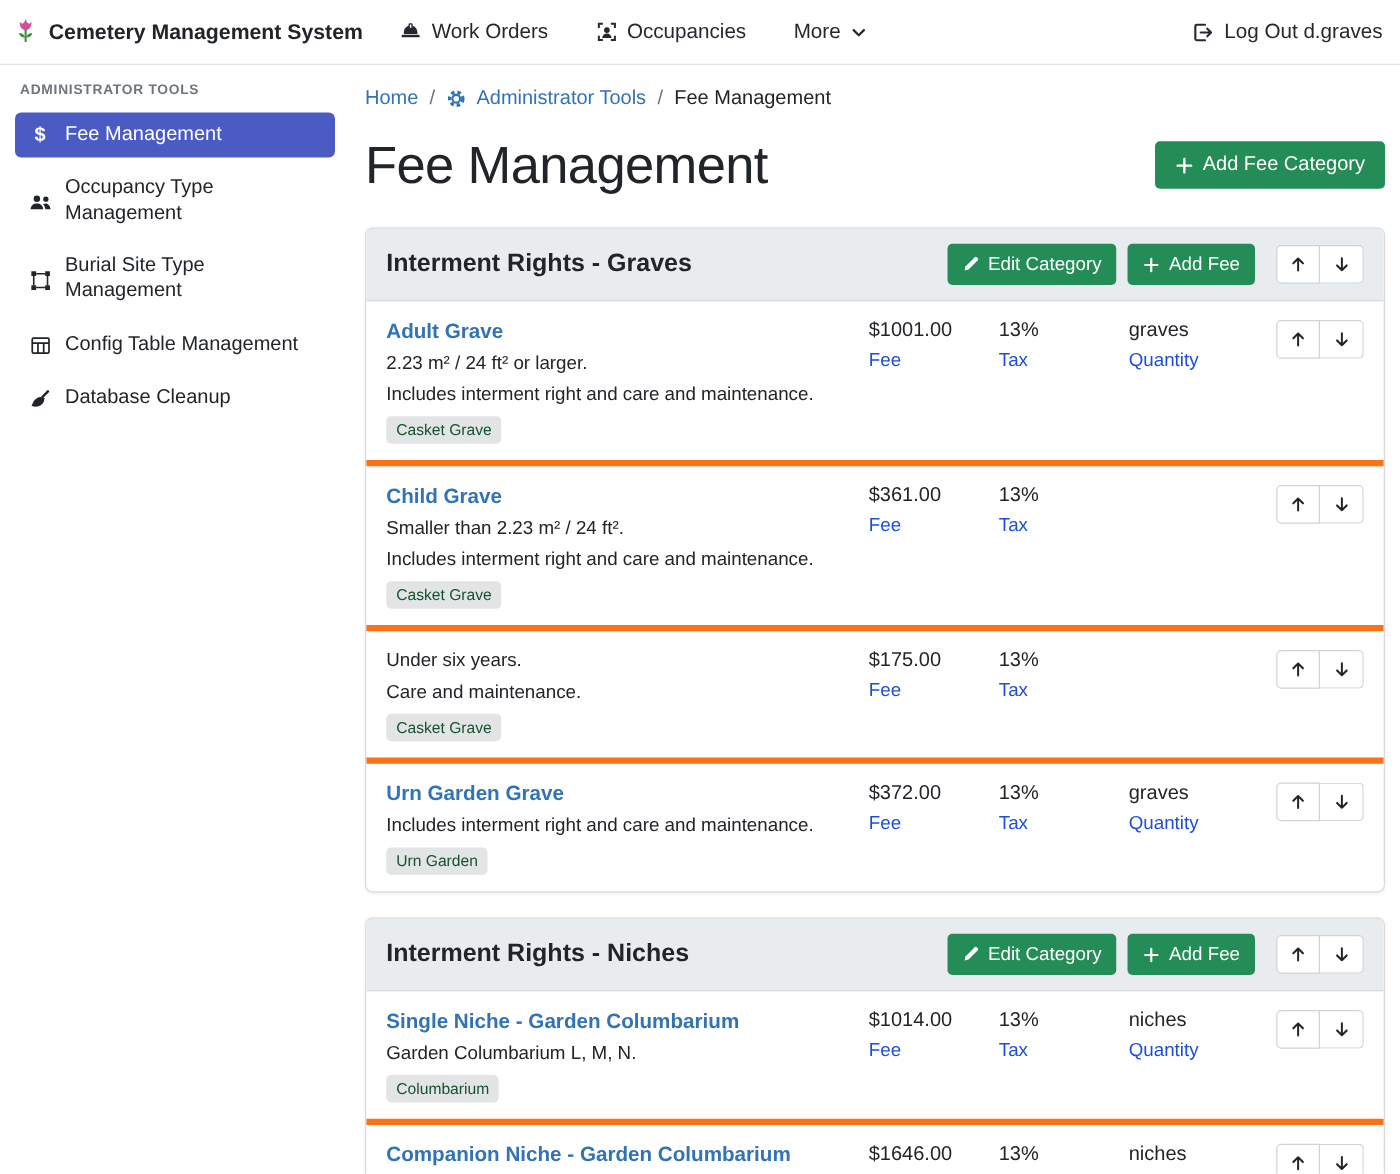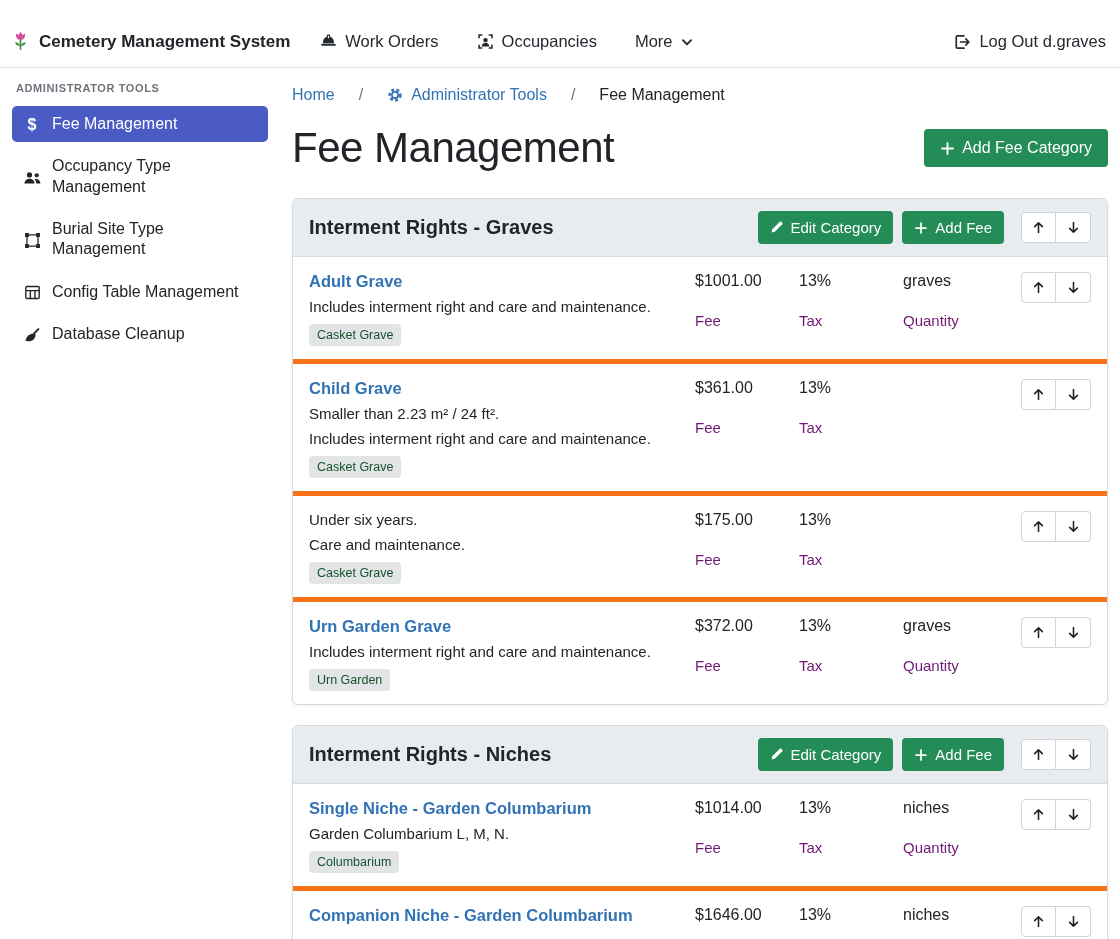--- a/index.html
+++ b/index.html
@@ -7,21 +7,21 @@
   body {
     width:1120px; height:939px; overflow:hidden;
     font-family:"Liberation Sans", sans-serif;
     color:#212529; font-size:16px;
   }
   .icon { display:inline-flex; align-items:center; justify-content:center; line-height:1; }
 
   
   .topbar {
     height:52px; display:flex; align-items:center;
-    padding:0 14px 0 10px; border-bottom:1px solid #dee2e6; background:#fff;margin-top:16px;
+    padding:0 14px 0 10px; border-bottom:1px solid #dee2e6; background:#fff;
   }
   .brand { display:flex; align-items:center; gap:8px; font-weight:700; font-size:17px;
     color:#212529; text-decoration:none; cursor:pointer; }
   .topnav { display:flex; align-items:center; gap:38px; margin-left:30px; }
   .nav-item { display:flex; align-items:center; gap:8px; color:#24292f; font-size:16.5px;
     text-decoration:none; cursor:pointer; }
   .logout { margin-left:auto; display:flex; align-items:center; gap:8px; color:#24292f;
     font-size:16.5px; text-decoration:none; cursor:pointer; }
 
   
@@ -31,21 +31,21 @@
     padding:0 4px; margin-bottom:12px; }
   .side-item { display:flex; gap:10px; padding:8px 10px; border-radius:5px; color:#212529;
     font-size:16px; line-height:1.27; cursor:pointer; margin-bottom:6px; text-decoration:none; }
   .side-item.active { background:var(--accent,#4a5bc4); color:#fff; }
   .side-icon { width:20px; flex-shrink:0; justify-content:center; margin-top:2px; }
   .ic-dollar { font-weight:700; font-size:16px; }
 
   main { flex:1; min-width:0; padding:18px 12px 0 12px; }
 
   
-  .breadcrumb { display:flex; align-items:center; gap:24px; font-size:16px; }
+  .breadcrumb { display:flex; align-items:center; gap:9px; font-size:16px; }
   .crumb-link { color:var(--link,#3173b4); text-decoration:none; display:flex;
     align-items:center; gap:8px; cursor:pointer; }
   .crumb-sep { color:#6c757d; }
   .crumb-current { color:#212529; }
 
   
   .page-head { display:flex; align-items:center; justify-content:space-between;
     margin:20px 0 26px; }
   h1 { font-size:42px; font-weight:400; letter-spacing:-.5px; }
 
@@ -75,21 +75,21 @@
     border-bottom:5px solid #f97316; }
   .fee-row:last-child { border-bottom:none; }
   .fee-main { flex:1; min-width:0; padding-right:12px; }
   .fee-name { color:var(--link,#3173b4); font-weight:700; font-size:16.5px;
     text-decoration:none; cursor:pointer; display:inline-block; margin-bottom:7px; }
   .fee-desc { font-size:15px; color:#212529; margin-bottom:8px; }
   .badge { display:inline-block; background:#e3e4e6; color:#14532d; font-size:12.5px;
     padding:4px 8px; border-radius:4px; margin-top:1px; }
   .fee-col { width:104px; flex-shrink:0; }
   .fee-col .val { font-size:16px; color:#212529; }
-  .fee-col .lbl { font-size:15px; color:#701a75; margin-top:22px; }
+  .fee-col .lbl { font-size:15px; color:#1d4ed8; margin-top:6px; }
   .row-actions { width:84px; flex-shrink:0; display:flex; justify-content:flex-end; }
 </style>
 </head>
 <body>
 
 <header class="topbar">
   <a class="brand">
     <span class="icon">
       <svg width="21" height="21" viewBox="0 0 20 20">
         <path d="M5.5 2.2c0 4 1.6 6.3 4.5 6.3s4.5-2.3 4.5-6.3c-1.2 1.5-2.5 1.9-3.4.4-.5-.8-.9-1.5-1.1-2.4-.2.9-.6 1.6-1.1 2.4-.9 1.5-2.2 1.1-3.4-.4z" fill="#d14f9d"></path>
@@ -257,20 +257,21 @@
                   </span>
                 </button>
         </div>
       </div>
     </div>
     <div class="card-body">
 
   <div class="fee-row">
     <div class="fee-main">
       <div><a class="fee-name">Adult Grave</a></div>
+      <div class="fee-desc">2.23 m² / 24 ft² or larger.</div>
                 <div class="fee-desc">Includes interment right and care and maintenance.</div>
       <div><span class="badge">Casket Grave</span></div>
     </div>
     <div class="fee-col">
       <div class="val">$1001.00</div>
       <div class="lbl">Fee</div>
     </div>
     <div class="fee-col">
       <div class="val">13%</div>
       <div class="lbl">Tax</div>

